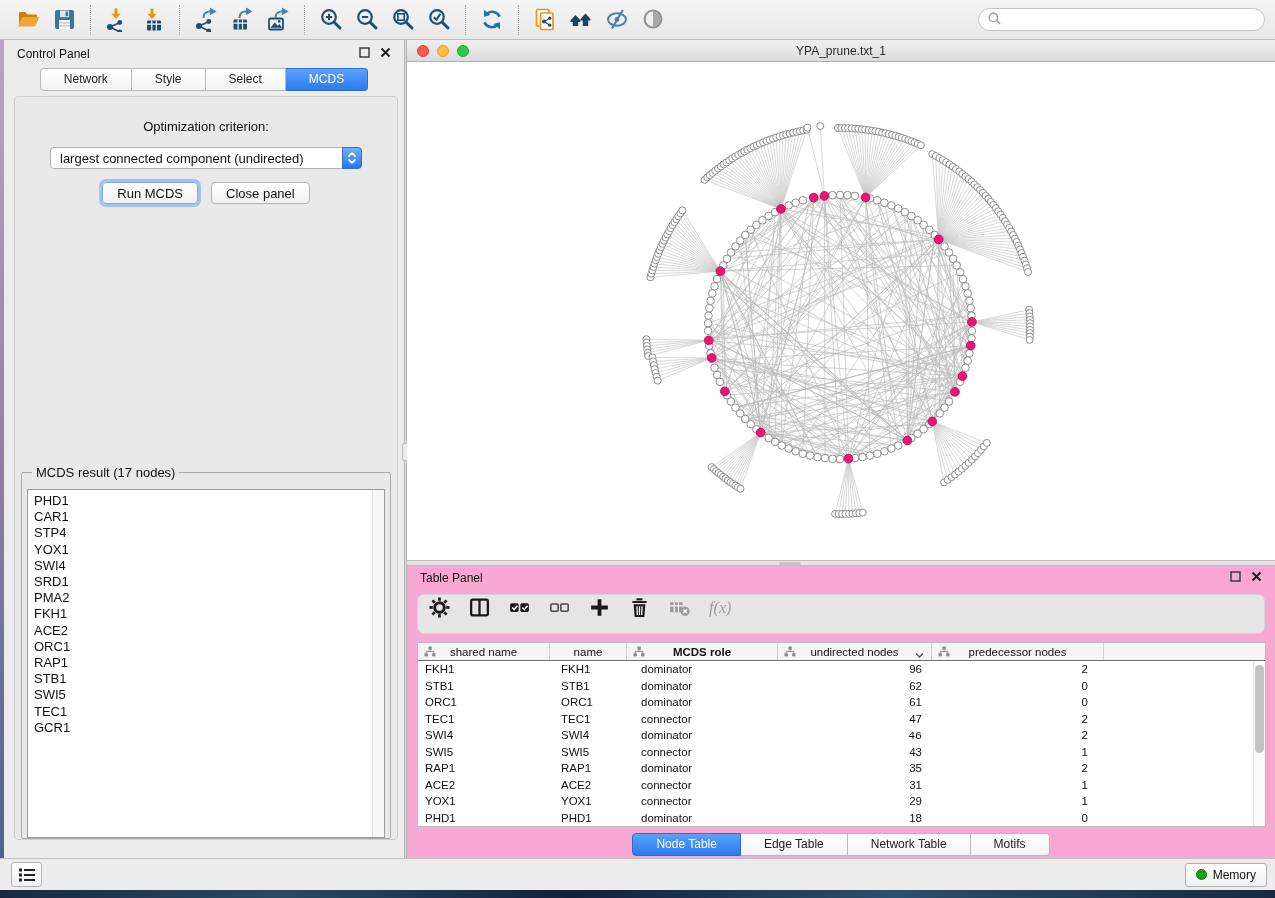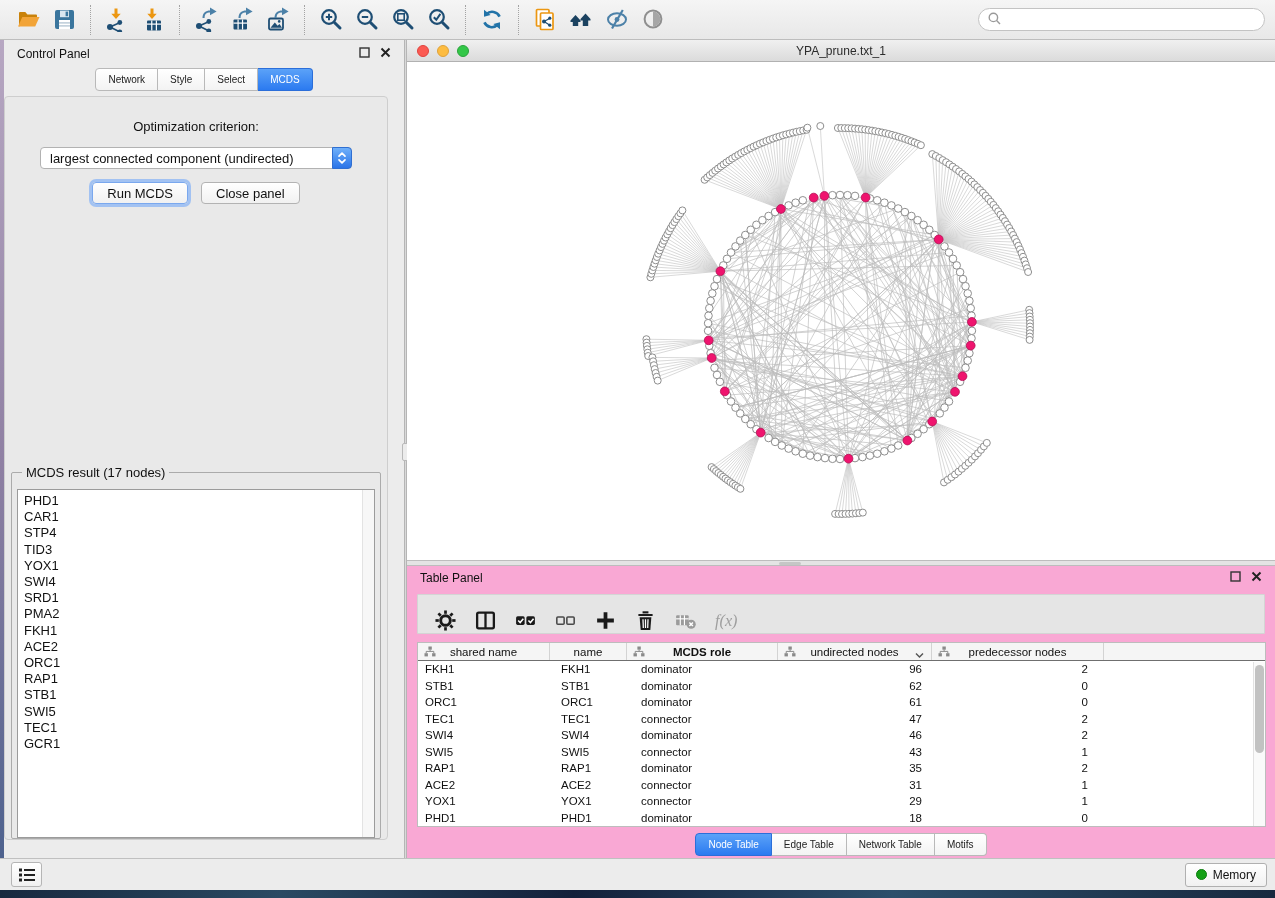--- a/index.html
+++ b/index.html
@@ -17,25 +17,25 @@
 
   
   .desktop-left{position:absolute;left:0;top:40px;width:4px;height:818px;background:linear-gradient(#b7a7c2,#8f80a3 52%,#4e628e)}
   .desktop-bottom{position:absolute;left:0;top:890px;width:1275px;height:8px;background:linear-gradient(90deg,#18293f,#2a4a63 22%,#13203a 45%,#2c4f6b 70%,#18293f)}
 
   
   .control-panel{position:absolute;left:4px;top:40px;width:400px;height:818px;background:#ececec}
   .panel-title-row{height:28px;display:flex;align-items:center;padding:0 13px;font-size:12px}
   .win-icons{margin-left:auto;display:flex;gap:10px;align-items:center}
   .seg-row{display:flex;justify-content:center}
-  .seg{font-size:10px;line-height:15px;padding:3px 12px;background:linear-gradient(#ffffff,#f3f3f3);border:1px solid #b9b9b9;border-left:none;color:#222;cursor:default}
+  .seg{font-size:12px;line-height:15px;padding:3px 23px;background:linear-gradient(#ffffff,#f3f3f3);border:1px solid #b9b9b9;border-left:none;color:#222;cursor:default}
   .seg:first-child{border-left:1px solid #b9b9b9;border-radius:4px 0 0 4px}
   .seg:last-child{border-radius:0 4px 4px 0}
   .seg.active{background:linear-gradient(#5ba2f8,#2b7af0);border-color:#2b6ed9;color:#fff}
-  .inner-panel{position:absolute;left:0;top:56px;width:384px;height:744px;background:#e9e9e9;border:1px solid #cecece;border-radius:4px}
+  .inner-panel{position:absolute;left:10px;top:56px;width:384px;height:744px;background:#e9e9e9;border:1px solid #cecece;border-radius:4px}
   .opt-label{text-align:center;margin-top:22px;font-size:13px}
   .dropdown{width:312px;height:22px;margin:13px auto 0;background:#fff;border:1px solid #b2b2b2;border-radius:4px;display:flex;align-items:center;font-size:13px;padding-left:9px;position:relative}
   .dd-text{white-space:nowrap;overflow:hidden}
   .dd-stepper{position:absolute;right:-1px;top:-1px;width:20px;height:22px;background:linear-gradient(#6fb0fa,#2a74e8);border:1px solid #2f6fd2;border-radius:0 4px 4px 0;display:flex;align-items:center;justify-content:center}
   .btn-row{display:flex;justify-content:center;gap:13px;margin-top:13px}
   .mac-btn{height:22px;padding:0 14px;font-size:13px;font-family:"Liberation Sans",sans-serif;background:linear-gradient(#ffffff,#f1f1f1);border:1px solid #b3b3b3;border-radius:4px;color:#111}
   .mac-btn.focused{box-shadow:0 0 0 3px rgba(115,168,248,.6);border-color:#7aa8ee}
   .mcds-box{position:absolute;left:6px;top:368px;width:370px;height:374px;border:1px solid #ababab;border-radius:2px;padding:9px 5px 22px 5px;background:transparent}
   .mcds-box legend{font-size:13px;margin-left:5px;padding:0 4px;color:#111}
   .list-wrap{position:relative;background:#fff;border:1px solid #9b9b9b;height:349px;overflow:hidden}
@@ -54,21 +54,21 @@
   .lights{position:absolute;left:10px;top:5px;display:flex;gap:8px}
   .light{width:12px;height:12px;border-radius:50%}
   .light.red{background:#fb5a52;border:1px solid #e0433e}
   .light.yellow{background:#fdbc40;border:1px solid #dfa23a}
   .light.green{background:#33c748;border:1px solid #2ba33c}
   .net-canvas{position:absolute;left:0;top:22px;width:868px;height:498px;background:#fff}
 
   
   .table-panel{position:absolute;left:407px;top:566px;width:868px;height:292px;background:#f9a8d4}
   .tp-title{height:24px;display:flex;align-items:center;padding:0 13px;font-size:12px}
-  .tp-toolbar{position:absolute;left:10px;top:28px;width:848px;height:40px;background:#e5e5e5;border:1px solid #d4d4d4;border-radius:1px;display:flex;align-items:flex-end;gap:15px;padding:0 15px}
+  .tp-toolbar{position:absolute;left:10px;top:28px;width:848px;height:40px;background:#e5e5e5;border:1px solid #d4d4d4;border-radius:7px;display:flex;align-items:flex-start;gap:15px;padding:0 9px}
   .tp-tool{width:25px;height:25px;display:flex;align-items:center;justify-content:center}
   .table-wrap{position:absolute;left:10px;top:76px;width:849px;height:185px;background:#fff;border:1px solid #bdbdbd;overflow:hidden}
   .thead{display:flex;height:18px;background:#f5f5f5;border-bottom:1px solid #6f6f6f;font-size:11.5px}
   .th{position:relative;display:flex;align-items:center;justify-content:center;border-right:1px solid #d3d3d3;color:#111}
   .th .hicon{position:absolute;left:6px;top:3px}
   .th .sort{position:absolute;right:7px;top:6px}
   .th.filler{flex:1;border-right:none}
   .tr{display:flex;height:16.5px;align-items:center;font-size:11.5px}
   .td{overflow:hidden;white-space:nowrap}
   .td.c0{padding-left:7px}.td.c1{padding-left:11px}.td.c2{padding-left:14px}
@@ -293,21 +293,20 @@
         <button class="mac-btn focused">Run MCDS</button>
         <button class="mac-btn">Close panel</button>
       </div>
       <fieldset class="mcds-box">
         <legend>MCDS result (17 nodes)</legend>
         <div class="list-wrap">
           <ul id="mcds-list">
               <li>PHD1</li>
               <li>CAR1</li>
               <li>STP4</li>
-              <li>TID3</li>
               <li>YOX1</li>
               <li>SWI4</li>
               <li>SRD1</li>
               <li>PMA2</li>
               <li>FKH1</li>
               <li>ACE2</li>
               <li>ORC1</li>
               <li>RAP1</li>
               <li>STB1</li>
               <li>SWI5</li>
@@ -1216,21 +1215,21 @@
             <div class="td c0" style="width: 132px;">TEC1</div>
             <div class="td c1" style="width: 77px;">TEC1</div>
             <div class="td c2" style="width: 151px;">connector</div>
             <div class="td c3" style="width: 154px;">47</div>
             <div class="td c4" style="width: 172px;">2</div>
           </div>
           <div class="tr">
             <div class="td c0" style="width: 132px;">SWI4</div>
             <div class="td c1" style="width: 77px;">SWI4</div>
             <div class="td c2" style="width: 151px;">dominator</div>
-            <div class="td c3" style="width: 154px;">46</div>
+            <div class="td c3" style="width: 154px; font-family: Liberation Mono, monospace;">46</div>
             <div class="td c4" style="width: 172px;">2</div>
           </div>
           <div class="tr">
             <div class="td c0" style="width: 132px;">SWI5</div>
             <div class="td c1" style="width: 77px;">SWI5</div>
             <div class="td c2" style="width: 151px;">connector</div>
             <div class="td c3" style="width: 154px;">43</div>
             <div class="td c4" style="width: 172px;">1</div>
           </div>
           <div class="tr">

